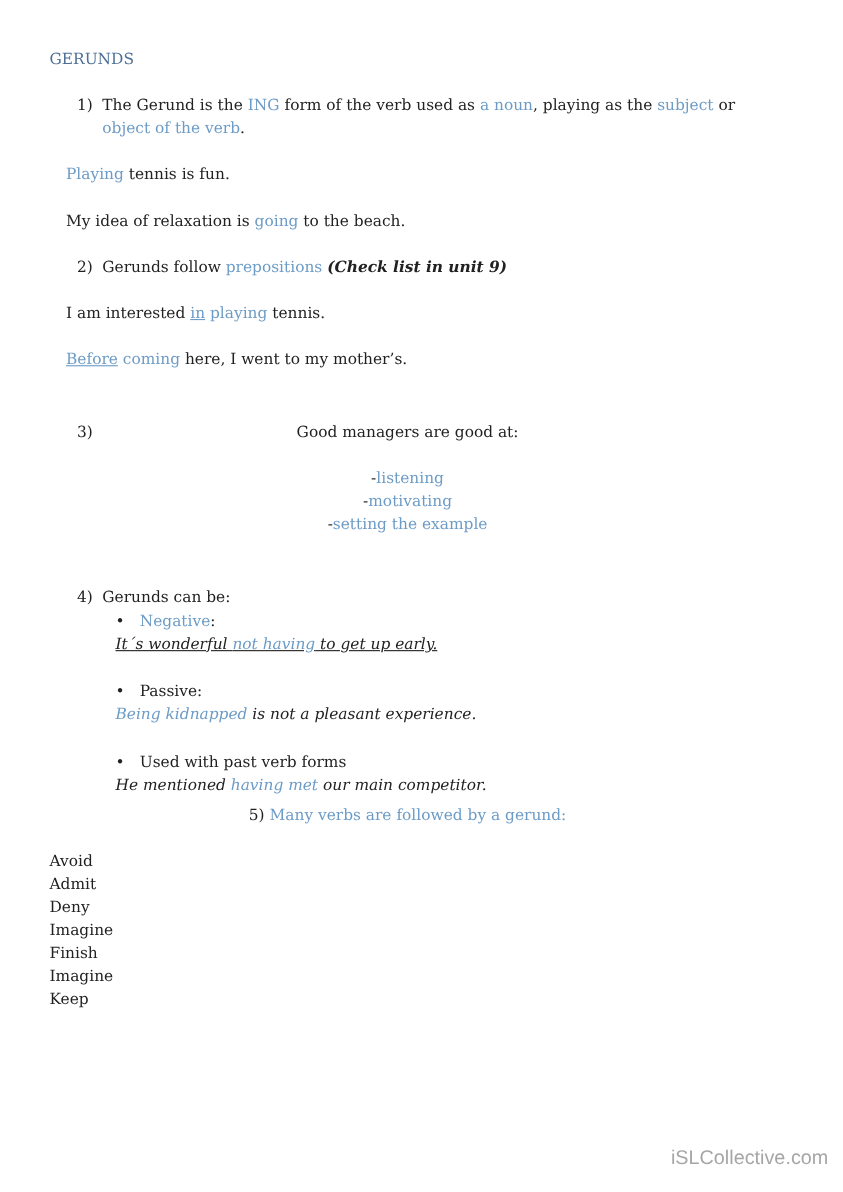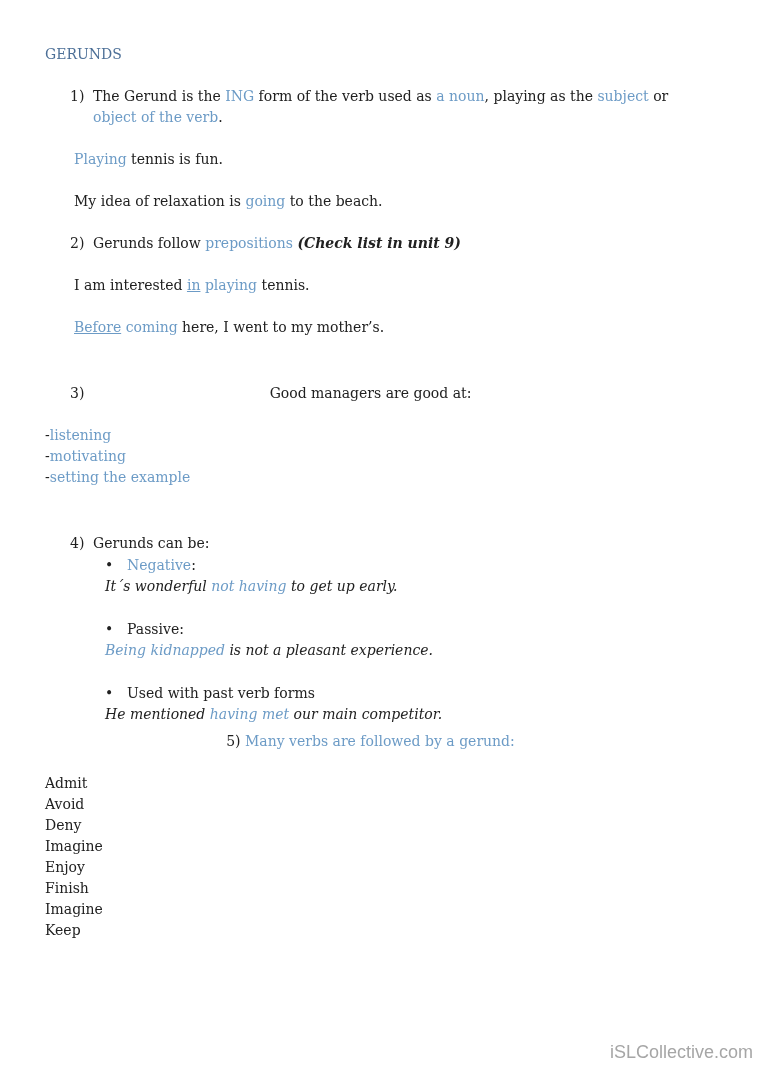--- a/index.html
+++ b/index.html
@@ -22,29 +22,29 @@
     color:var(--text_black);
   }
   .title{color:var(--heading_blue);}
   .c-blue{color:var(--accent_blue);}
   .u{text-decoration:underline;}
   .bi{font-weight:bold;font-style:italic;}
   .i{font-style:italic;}
   .num-item{position:relative;padding-left:48px;margin-top:21px;white-space:nowrap;}
   .num-item .num{position:absolute;left:25px;}
   .mt-2x{margin-top:45px;}
-  .para{margin-left:29px;margin-top:21px;white-space:nowrap;}
+  .para{margin-left:15px;margin-top:21px;white-space:nowrap;}
   .para-left{margin-top:6px;white-space:nowrap;text-align:center;}
-  .line{margin:0;white-space:nowrap;}
+  .line{margin:0;white-space:nowrap;text-align:center;}
   .line-first{margin-top:21px;}
   .bullet{position:relative;padding-left:82px;margin-top:1px;white-space:nowrap;}
   .bullet.gap{margin-top:22px;}
   .bullet .dot{position:absolute;left:60px;}
   .example{margin-left:60px;white-space:nowrap;}
-  .example.lg{}
+  .example.lg{text-decoration:underline;}
   .verbs{margin-top:21px;}
   .vline{margin:0;}
   .watermark{
     position:absolute;right:13px;top:1042px;
     font-family:"Liberation Sans", sans-serif;
     font-size:18px;color:var(--watermark_gray);
   }
 </style>
 </head>
 <body>
@@ -94,25 +94,24 @@
   <div class="example"><span class="i c-blue">Being kidnapped</span><span class="i"> is not a pleasant experience.</span></div>
 
   <div class="bullet gap">
     <span class="dot">•</span><span><span>Used with past verb forms</span></span>
   </div>
   <div class="example"><span class="i">He mentioned </span><span class="i c-blue">having met</span><span class="i"> our main competitor.</span></div>
 
   <div class="para-left"><span>5) </span><span class="c-blue">Many verbs are followed by a gerund:</span></div>
 
   <div class="verbs">
+    <div class="vline">Avoid</div>
     <div class="vline">Admit</div>
-    <div class="vline">Avoid</div>
     <div class="vline">Deny</div>
     <div class="vline">Imagine</div>
-    <div class="vline">Enjoy</div>
     <div class="vline">Finish</div>
     <div class="vline">Imagine</div>
     <div class="vline">Keep</div>
   </div>
 
   <div class="watermark">iSLCollective.com</div>
 
 </div>
 
 </body></html>

